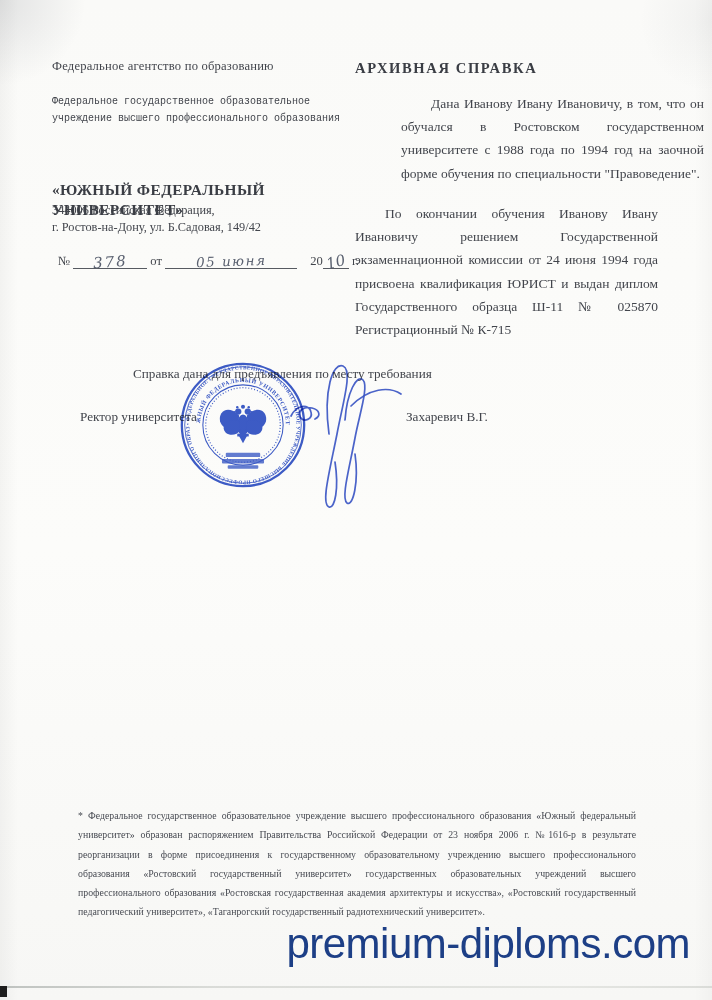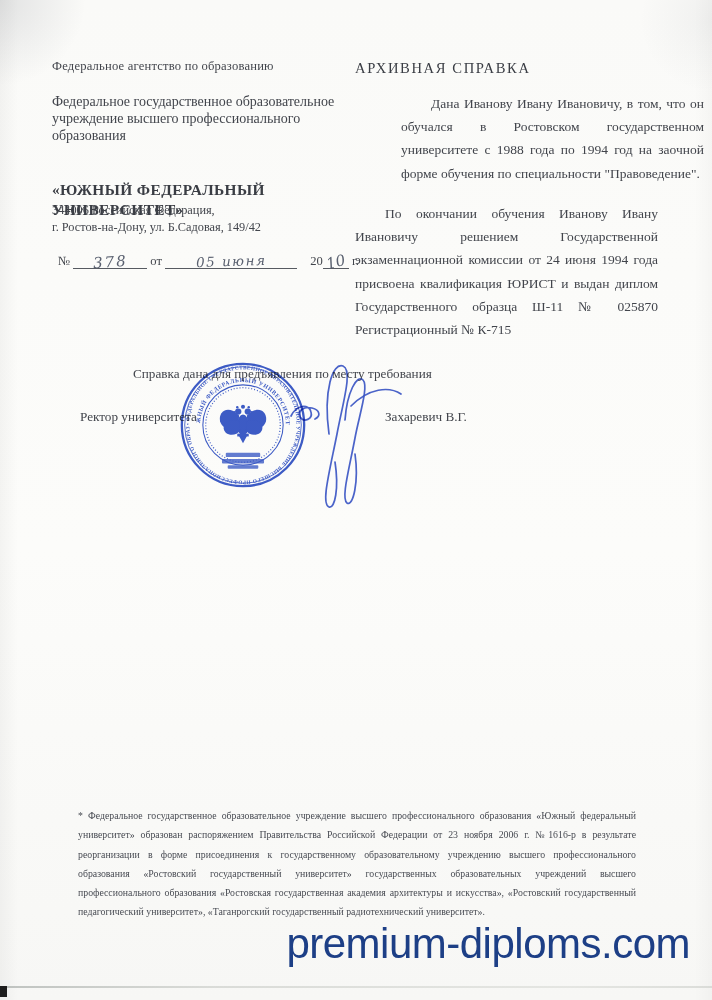--- a/index.html
+++ b/index.html
@@ -11,36 +11,36 @@
   .paper::before{
     content:"";position:absolute;inset:0;pointer-events:none;
     background:
       radial-gradient(circle at 0% 0%, rgba(50,55,70,.12), transparent 7%),
       radial-gradient(circle at 100% 2%, rgba(50,55,70,.05), transparent 6%),
       linear-gradient(90deg, rgba(0,0,0,.035), transparent 2.5%, transparent 97.5%, rgba(0,0,0,.025));
   }
   .abs{position:absolute;}
   .ctr{text-align:left;}
   .agency{left:52px;top:59px;width:306px;font-size:12.6px;letter-spacing:.2px;}
-  .institution{left:52px;top:93px;width:306px;font-size:14px;line-height:17px;}
+  .institution{left:52px;top:93px;width:306px;font-size:10px;line-height:17px;font-family:Liberation Mono, monospace;}
   .univ{left:52px;top:142px;width:306px;font-size:15.4px;font-weight:bold;line-height:19.5px;letter-spacing:.4px;color:#3a3d44;margin-top:38px;}
   .address{left:52px;top:202px;width:306px;font-size:12.3px;line-height:17.4px;}
   .regline{left:58px;top:252px;width:310px;font-size:12.6px;white-space:nowrap;}
   .fill-line{display:inline-block;border-bottom:1px solid #565a61;text-align:center;vertical-align:bottom;height:16px;}
   .w-num{width:74px;} .w-date{width:132px;margin-right:10px;} .w-year{width:26px;}
   .hand{font-family:"DejaVu Serif",serif;font-style:italic;color:var(--hand-ink,#5a6170);display:inline-block;}
   .hand-number{font-size:15px;transform:rotate(-4deg) translateY(1px);letter-spacing:2px;}
   .hand-date{font-size:13.5px;transform:rotate(-2deg) translateY(1px);letter-spacing:1.5px;}
   .hand-year{font-size:15px;transform:rotate(-14deg) translateY(1px);}
-  .title{left:355px;top:60px;width:280px;font-size:14.6px;font-weight:normal;letter-spacing:1.6px;color:#3a3d44;}
+  .title{left:355px;top:60px;width:280px;font-size:14.6px;font-weight:bold;letter-spacing:1.6px;color:#3a3d44;}
   .para{left:355px;width:303px;font-size:13.5px;line-height:23.2px;text-align:justify;text-indent:30px;}
   .p1{top:92px;margin-left:46px;} .p2{top:202px;}
   .statement{left:133px;top:366px;font-size:13.2px;}
   .role{left:80px;top:409px;font-size:13.2px;}
-  .signame{left:385px;top:409px;font-size:13.2px;}
+  .signame{left:406px;top:409px;font-size:13.2px;}
   .stamp-svg{left:178px;top:360px;filter:blur(.35px);opacity:.93;mix-blend-mode:multiply;}
   .stamp-svg .ln{fill:none;stroke:var(--stamp-ink,#2e4fc5);}
   .stamp-svg .fl{fill:var(--stamp-ink,#2e4fc5);}
   .stamp-svg text{fill:var(--stamp-ink,#2e4fc5);font-family:"Liberation Serif",serif;font-weight:bold;}
   .sig-svg{left:285px;top:350px;mix-blend-mode:multiply;}
   .sig-svg path{fill:none;stroke:var(--signature-ink,#3c57c9);stroke-width:1.7;stroke-linecap:round;opacity:.92;}
   .footnote{left:78px;top:806px;width:558px;font-size:9.8px;line-height:19.3px;text-align:justify;color:#474a52;}
   .watermark{right:22px;top:920px;font-family:"Liberation Sans","DejaVu Sans",sans-serif;font-size:42px;color:var(--watermark,#1d3f86);letter-spacing:-.5px;}
   .scanline{left:0;top:986px;width:712px;height:2px;background:linear-gradient(90deg,#9aa09c,#c6c9c4 30%,#d8dad5 80%,#c9ccc7);opacity:.6;}
   .cornermark{left:0;top:986px;width:7px;height:11px;background:#1d1d1d;}

